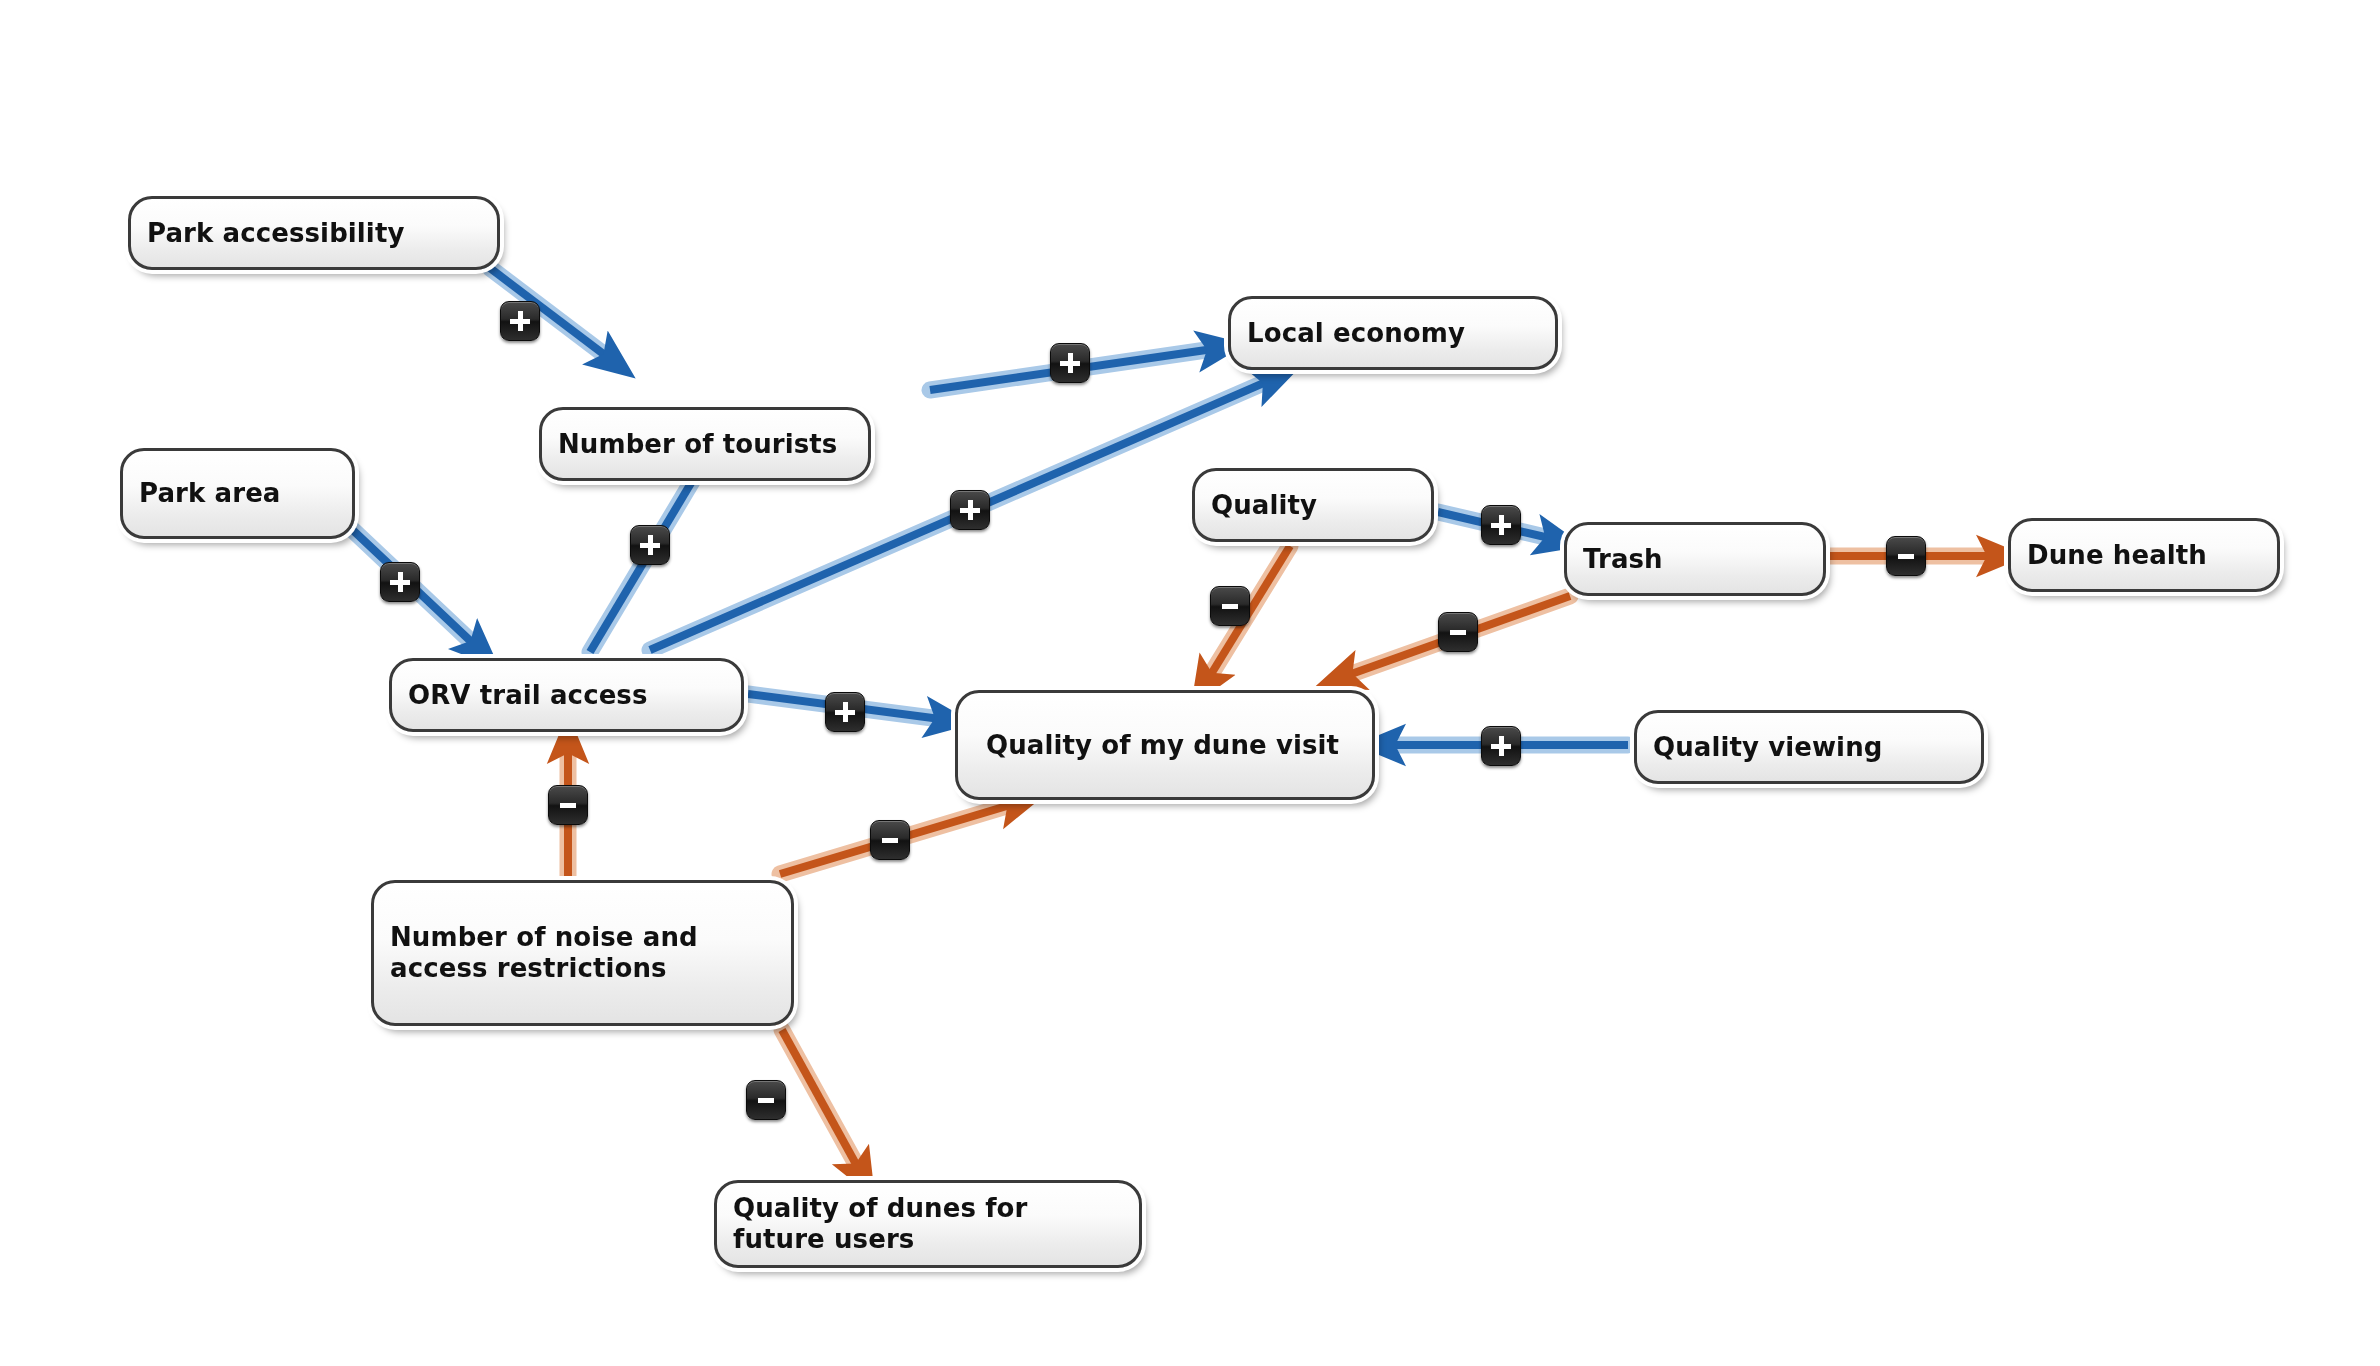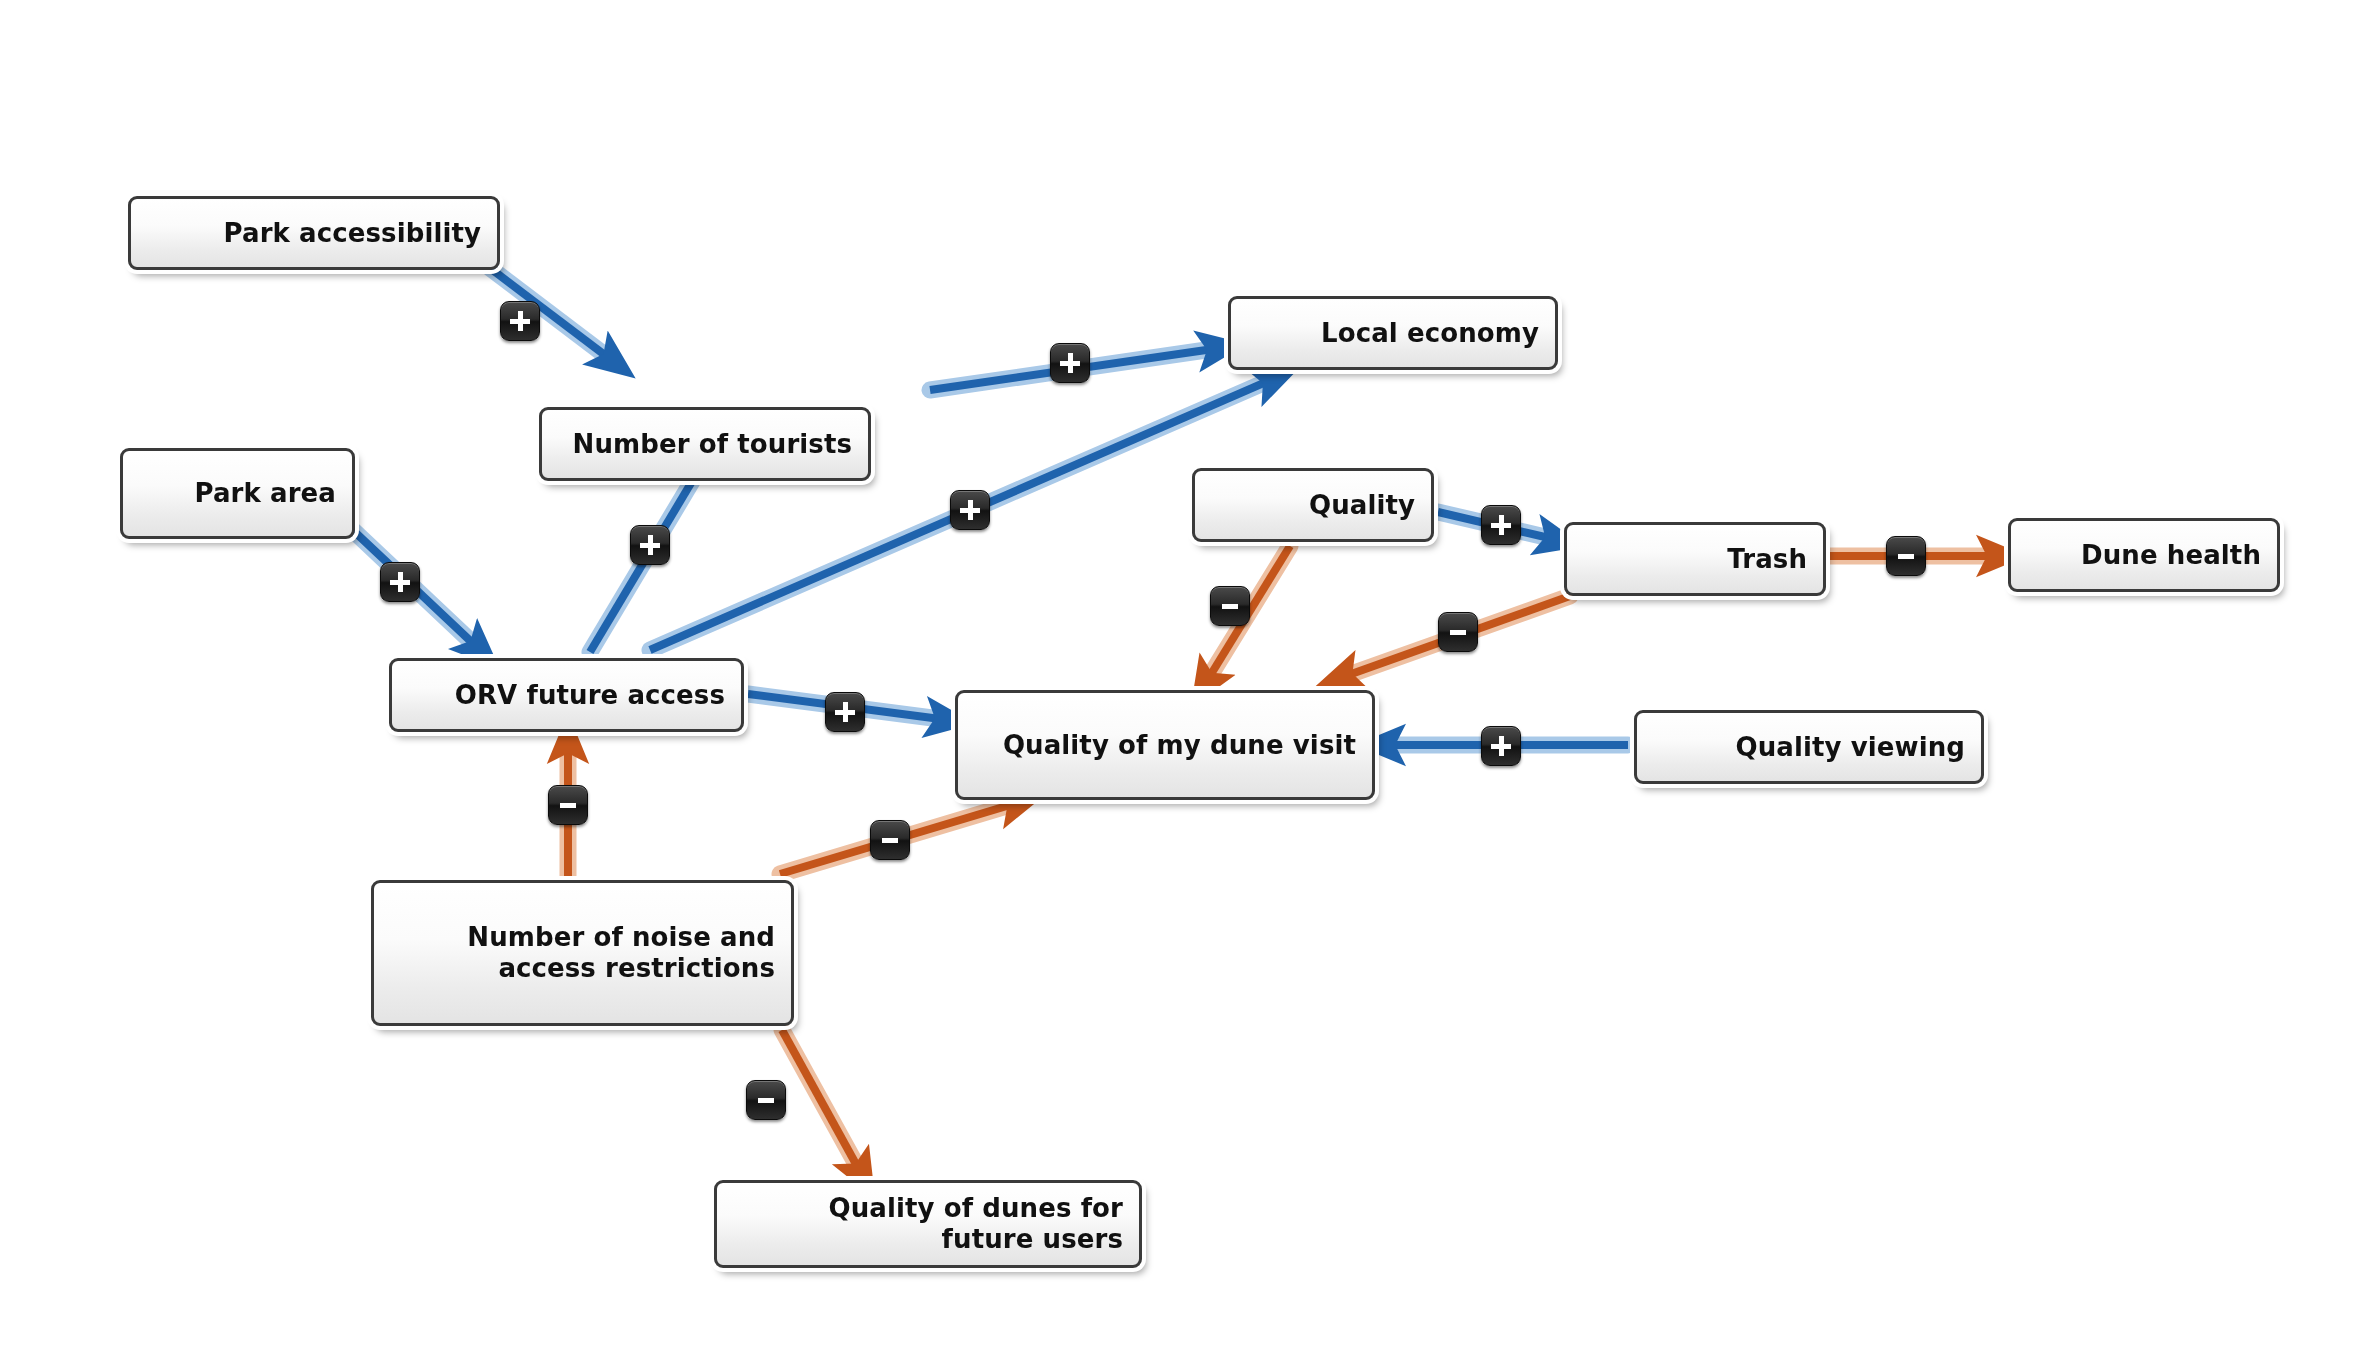--- a/index.html
+++ b/index.html
@@ -5,24 +5,24 @@
   html,body{margin:0;padding:0;background:#ffffff;}
   body{width:2380px;height:1366px;overflow:hidden;font-family:"DejaVu Sans",sans-serif;}
   #canvas{position:relative;width:2380px;height:1366px;background:#ffffff;}
 
   svg#edges{position:absolute;left:0;top:0;width:2380px;height:1366px;}
 
   .node{
     position:absolute;
     box-sizing:border-box;
     display:flex;align-items:center;justify-content:center;
-    text-align:right;
+    text-align:left;
     background:linear-gradient(to bottom,#ffffff 0%,#fbfbfb 40%,#ececec 75%,#e4e4e4 100%);
     border:3px solid #3a3a3a;
-    border-radius:9px;
+    border-radius:24px;
     box-shadow:
        0 0 0 4px #ffffff,
        4px 6px 7px rgba(0,0,0,0.34);
     color:#111111;
     font-weight:bold;
     font-size:26px;
     line-height:1.18;
     letter-spacing:.1px;
     padding:6px 16px;
     z-index:5;
@@ -113,21 +113,21 @@
       <div class="node" style="left: 1192px; top: 468px; width: 242px; height: 74px;">
         <span class="lbl">Quality</span>
       </div>
       <div class="node" style="left: 1564px; top: 522px; width: 262px; height: 74px;">
         <span class="lbl">Trash</span>
       </div>
       <div class="node" style="left: 2008px; top: 518px; width: 272px; height: 74px;">
         <span class="lbl">Dune health</span>
       </div>
       <div class="node" style="left: 389px; top: 658px; width: 355px; height: 74px;">
-        <span class="lbl">ORV future access</span>
+        <span class="lbl">ORV trail access</span>
       </div>
       <div class="node" style="left: 955px; top: 690px; width: 420px; height: 110px; padding-left: 28px;">
         <span class="lbl">Quality of my dune visit</span>
       </div>
       <div class="node" style="left: 1634px; top: 710px; width: 350px; height: 74px;">
         <span class="lbl">Quality viewing</span>
       </div>
       <div class="node" style="left: 371px; top: 880px; width: 423px; height: 146px;">
         <span class="lbl">Number of noise and access restrictions</span>
       </div>

